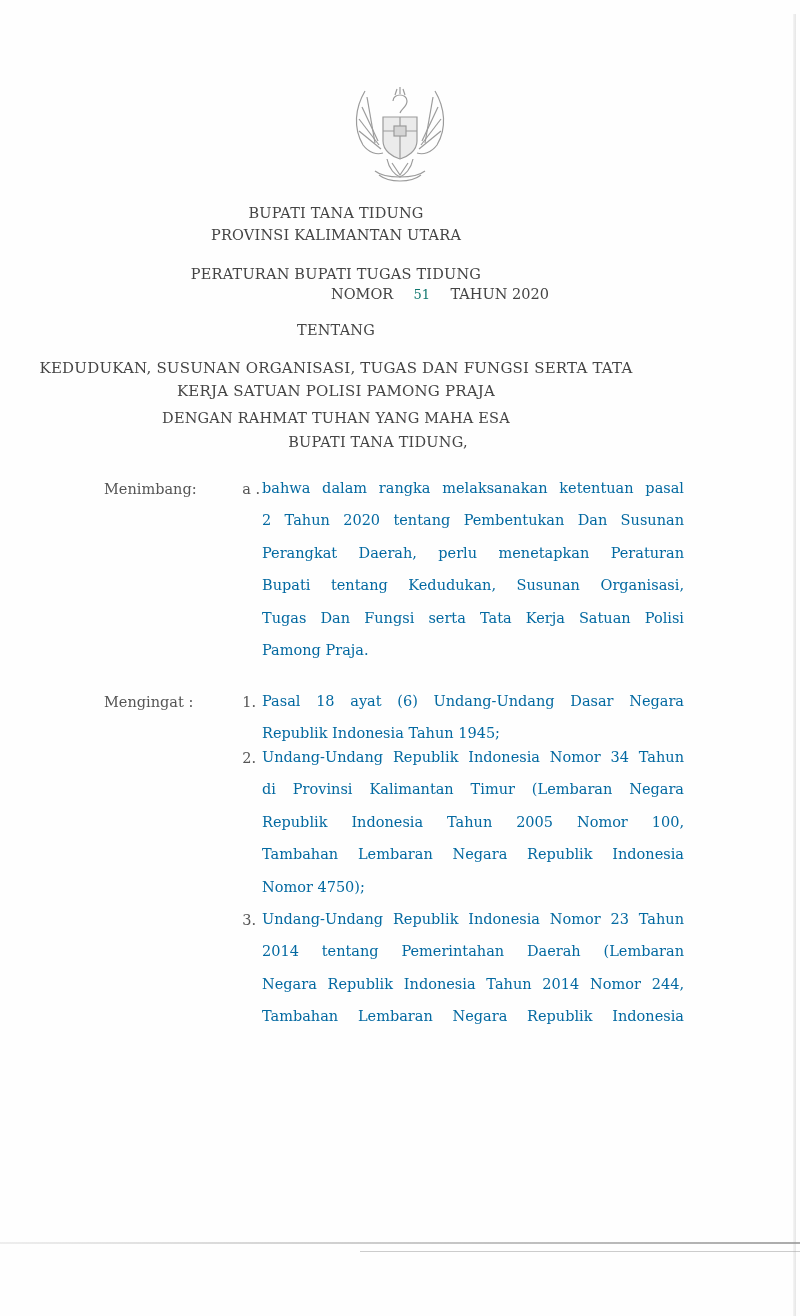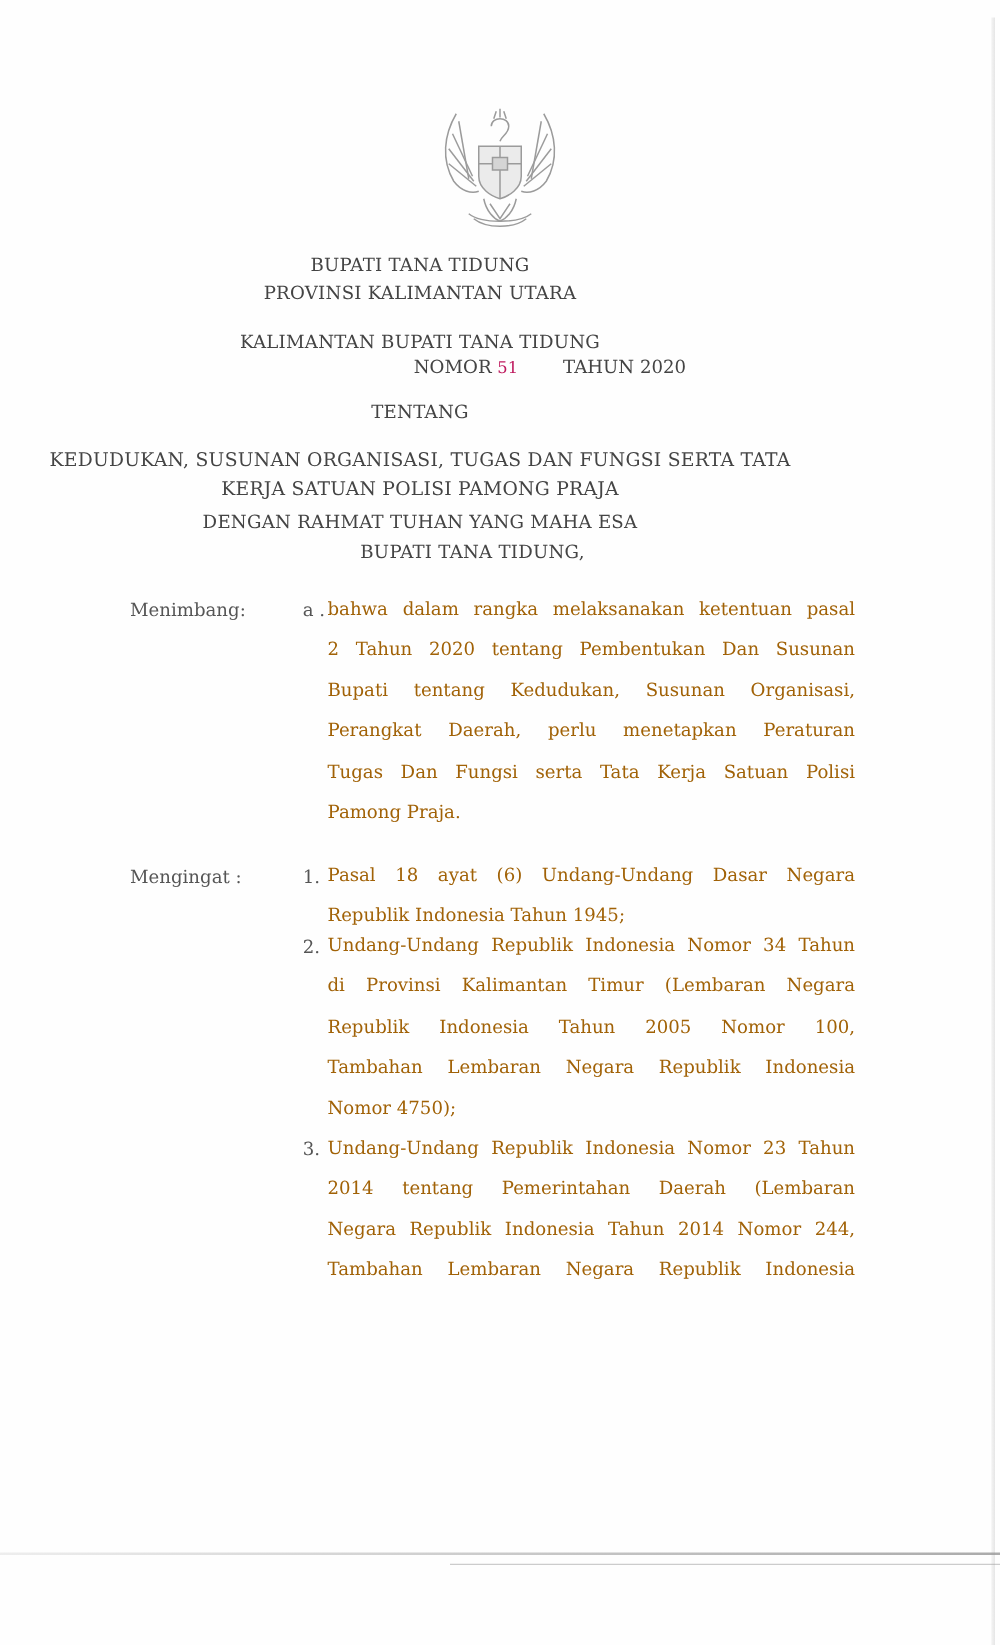--- a/index.html
+++ b/index.html
@@ -62,22 +62,22 @@
       position: absolute;
       left: 331px;
       top: 286px;
       font-size: 14.5px;
       color: #444;
       white-space: nowrap;
     }
     .nomor-line .num {
       display: inline-block;
       width: 48px;
-      text-align: left;
-      color: #be185d;
+      text-align: center;
+      color: #0f766e;
       font-size: 13px;
     }
     .section-label {
       position: absolute;
       left: 104px;
       font-size: 14.5px;
       color: #555;
       white-space: nowrap;
     }
     .item-marker {
@@ -87,21 +87,21 @@
       width: 22px;
       text-align: right;
     }
     .item-text {
       position: absolute;
       left: 262px;
       width: 422px;
       font-size: 14.5px;
       line-height: 32.4px;
       text-align: justify;
-      color: #a16207;
+      color: #0369a1;
     }
     .item-text .line {
       display: block;
       text-align: justify;
       text-align-last: justify;
       white-space: nowrap;
       height: 32.4px;
     }
     .item-text .line.last {
       text-align-last: left;
@@ -143,41 +143,41 @@
       <path d="M47 80 L55 92 L63 80"></path>
 
       <path d="M30 88 C40 96, 70 96, 80 88"></path>
       <path d="M34 92 C44 100, 66 100, 76 92"></path>
     </g>
   </svg>
 
   <div class="center-line" style="top:205px;">BUPATI TANA TIDUNG</div>
   <div class="center-line" style="top:227px;">PROVINSI KALIMANTAN UTARA</div>
 
-  <div class="center-line" style="top:266px;">KALIMANTAN BUPATI TANA TIDUNG</div>
+  <div class="center-line" style="top:266px;">PERATURAN BUPATI TUGAS TIDUNG</div>
   <div class="nomor-line">
     <span>NOMOR</span>
     <span class="num">51</span>
     <span>TAHUN 2020</span>
   </div>
 
   <div class="center-line" style="top:322px;">TENTANG</div>
   <div class="center-line title" style="top:359px;">KEDUDUKAN, SUSUNAN ORGANISASI, TUGAS DAN FUNGSI SERTA TATA</div>
   <div class="center-line title" style="top:382px;">KERJA SATUAN POLISI PAMONG PRAJA</div>
 
   <div class="center-line" style="top:410px;">DENGAN RAHMAT TUHAN YANG MAHA ESA</div>
   <div class="center-line" style="top:434px;padding-left:42px;">BUPATI TANA TIDUNG,</div>
 
   <div class="section-label" style="top:481px;">Menimbang:</div>
   <div class="item-marker" style="left:238px; top:481px;">a .</div>
   <div class="item-text" style="top:472px;">
     <span class="line">bahwa dalam rangka melaksanakan ketentuan pasal</span>
     <span class="line">2 Tahun 2020 tentang Pembentukan Dan Susunan</span>
+    <span class="line">Perangkat Daerah, perlu menetapkan Peraturan</span>
     <span class="line">Bupati tentang Kedudukan, Susunan Organisasi,</span>
-    <span class="line">Perangkat Daerah, perlu menetapkan Peraturan</span>
     <span class="line">Tugas Dan Fungsi serta Tata Kerja Satuan Polisi</span>
     <span class="line last">Pamong Praja.</span>
   </div>
 
   <div class="section-label" style="top:694px;">Mengingat :</div>
 
   <div class="item-marker" style="left:234px; top:694px;">1.</div>
   <div class="item-text" style="top:685px;">
     <span class="line">Pasal 18 ayat (6) Undang-Undang Dasar Negara</span>
     <span class="line last">Republik Indonesia Tahun 1945;</span>

